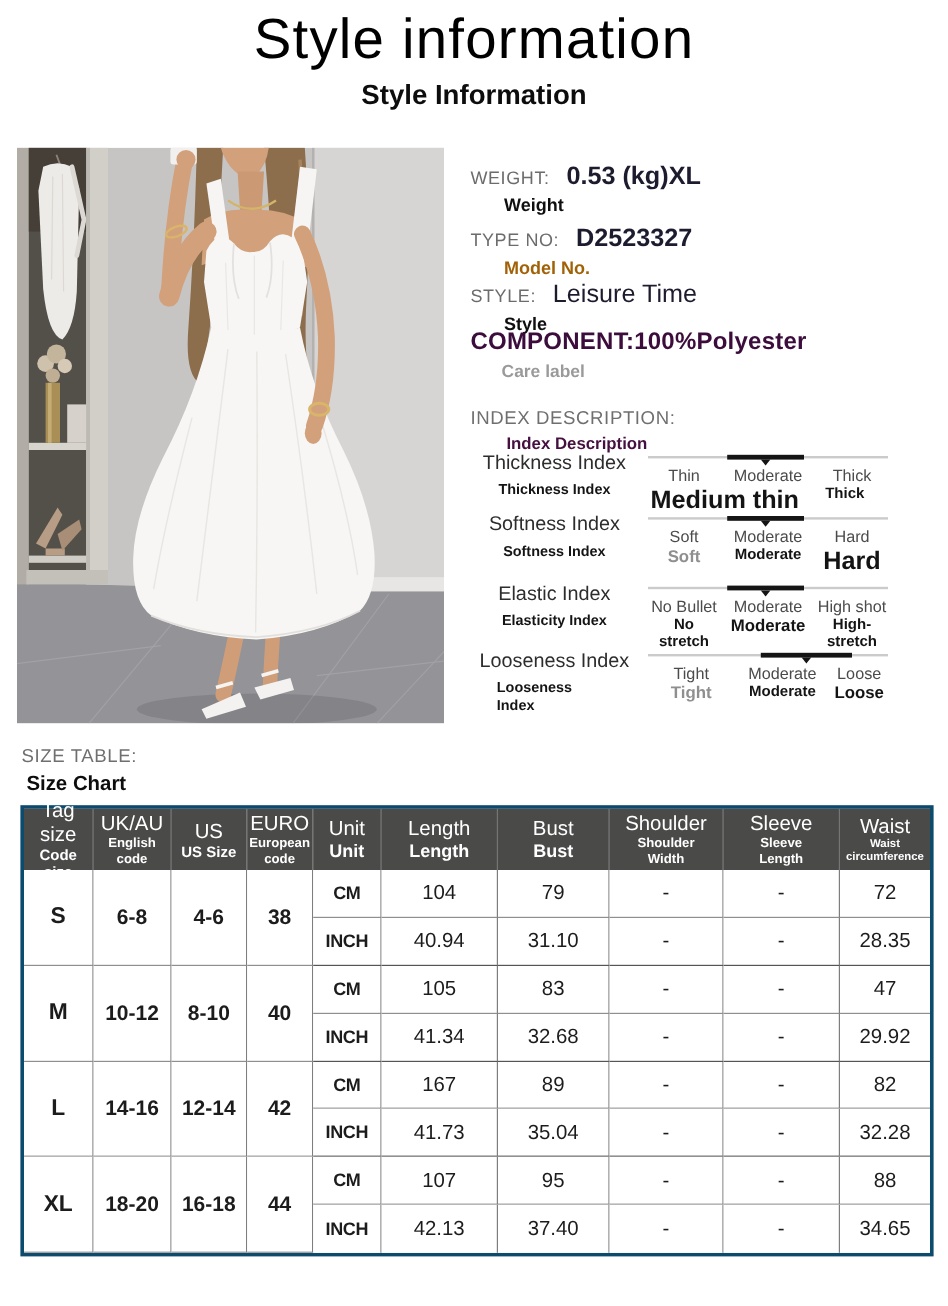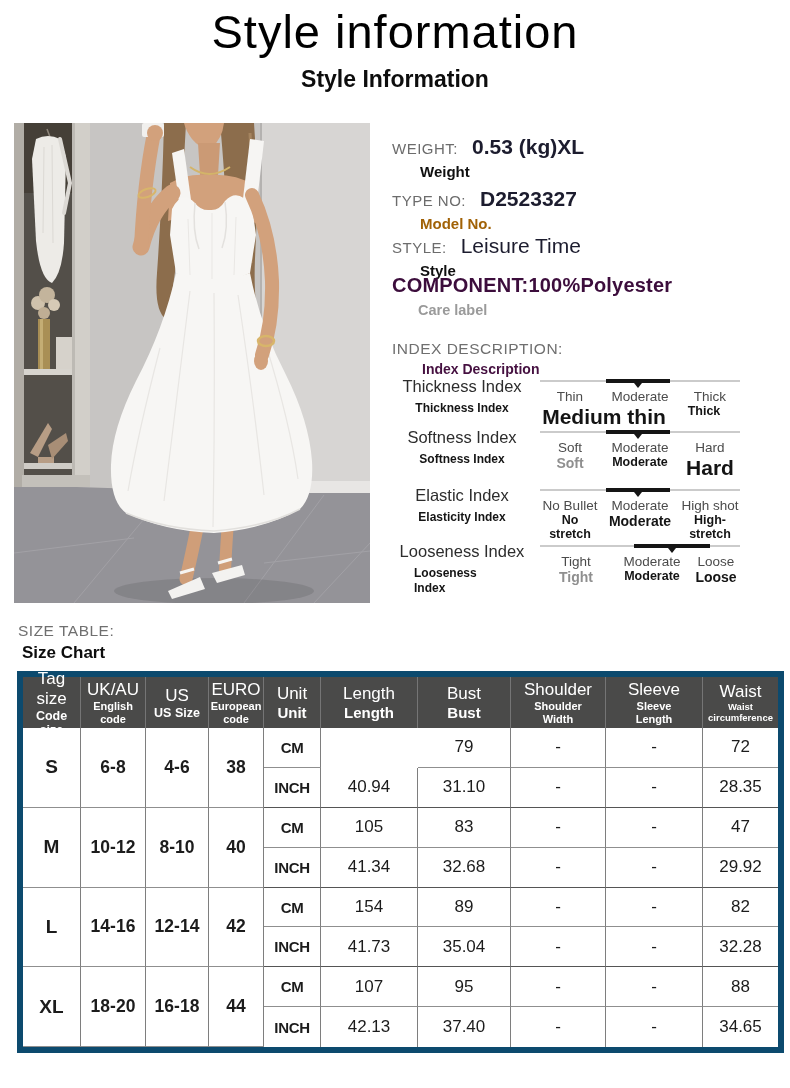--- a/index.html
+++ b/index.html
@@ -54,21 +54,21 @@
   .big{font-size:21px;}
   .md{font-size:14px;}
   .pre{white-space:pre-line;}
 
   
   .size-head{position:absolute;left:18px;top:622px;}
   .size-head-sub{position:absolute;left:22px;top:643px;font-size:17px;font-weight:bold;color:#0d0d0d;}
   .size-table{position:absolute;left:17px;top:671px;display:grid;
               grid-template-columns:58px 65px 63px 55px 57px 97px 93px 95px 97px 75px;
               grid-template-rows:51px repeat(8,39.9px);
-              border:6px solid #0c4a6e;background:#fff;}
+              border:3px solid #0c4a6e;background:#fff;}
   .th{background:#4a4a49;color:#fff;display:flex;flex-direction:column;align-items:center;
       justify-content:center;border-right:1px solid #757575;padding-top:1px;text-align:center;}
   .th-main{font-size:17px;}
   .th-sub{font-weight:bold;line-height:1.15;}
   .sub-xs{font-size:9.5px;}
   .sub-sm{font-size:11px;}
   .sub-md{font-size:12.5px;}
   .sub-lg{font-size:15px;}
   .td{display:flex;align-items:center;justify-content:center;
       border-right:1px solid #7e7e7e;border-bottom:1px solid #8f8f8f;
@@ -352,20 +352,21 @@
       <div class="th-main">Waist</div>
       <div class="th-sub sub-xs pre">Waist
 circumference</div>
     </div>
 
     <div class="td tag" style="grid-area:2/1/span 2">S</div>
     <div class="td code" style="grid-area:2/2/span 2">6-8</div>
     <div class="td code" style="grid-area:2/3/span 2">4-6</div>
     <div class="td code" style="grid-area:2/4/span 2">38</div>
     <div class="td unit" style="grid-area:2/5">CM</div>
+    <div class="td" style="grid-area:2/6">104</div>
     <div class="td" style="grid-area:2/7">79</div>
     <div class="td" style="grid-area:2/8">-</div>
     <div class="td" style="grid-area:2/9">-</div>
     <div class="td no-r" style="grid-area:2/10">72</div>
     <div class="td unit grp-end" style="grid-area:3/5">INCH</div>
     <div class="td grp-end" style="grid-area:3/6">40.94</div>
     <div class="td grp-end" style="grid-area:3/7">31.10</div>
     <div class="td grp-end" style="grid-area:3/8">-</div>
     <div class="td grp-end" style="grid-area:3/9">-</div>
     <div class="td grp-end no-r" style="grid-area:3/10">28.35</div>
@@ -385,21 +386,21 @@
     <div class="td grp-end" style="grid-area:5/7">32.68</div>
     <div class="td grp-end" style="grid-area:5/8">-</div>
     <div class="td grp-end" style="grid-area:5/9">-</div>
     <div class="td grp-end no-r" style="grid-area:5/10">29.92</div>
 
     <div class="td tag" style="grid-area:6/1/span 2">L</div>
     <div class="td code" style="grid-area:6/2/span 2">14-16</div>
     <div class="td code" style="grid-area:6/3/span 2">12-14</div>
     <div class="td code" style="grid-area:6/4/span 2">42</div>
     <div class="td unit" style="grid-area:6/5">CM</div>
-    <div class="td" style="grid-area:6/6">154</div>
+    <div class="td" style="grid-area:6/6">167</div>
     <div class="td" style="grid-area:6/7">89</div>
     <div class="td" style="grid-area:6/8">-</div>
     <div class="td" style="grid-area:6/9">-</div>
     <div class="td no-r" style="grid-area:6/10">82</div>
     <div class="td unit grp-end" style="grid-area:7/5">INCH</div>
     <div class="td grp-end" style="grid-area:7/6">41.73</div>
     <div class="td grp-end" style="grid-area:7/7">35.04</div>
     <div class="td grp-end" style="grid-area:7/8">-</div>
     <div class="td grp-end" style="grid-area:7/9">-</div>
     <div class="td grp-end no-r" style="grid-area:7/10">32.28</div>

